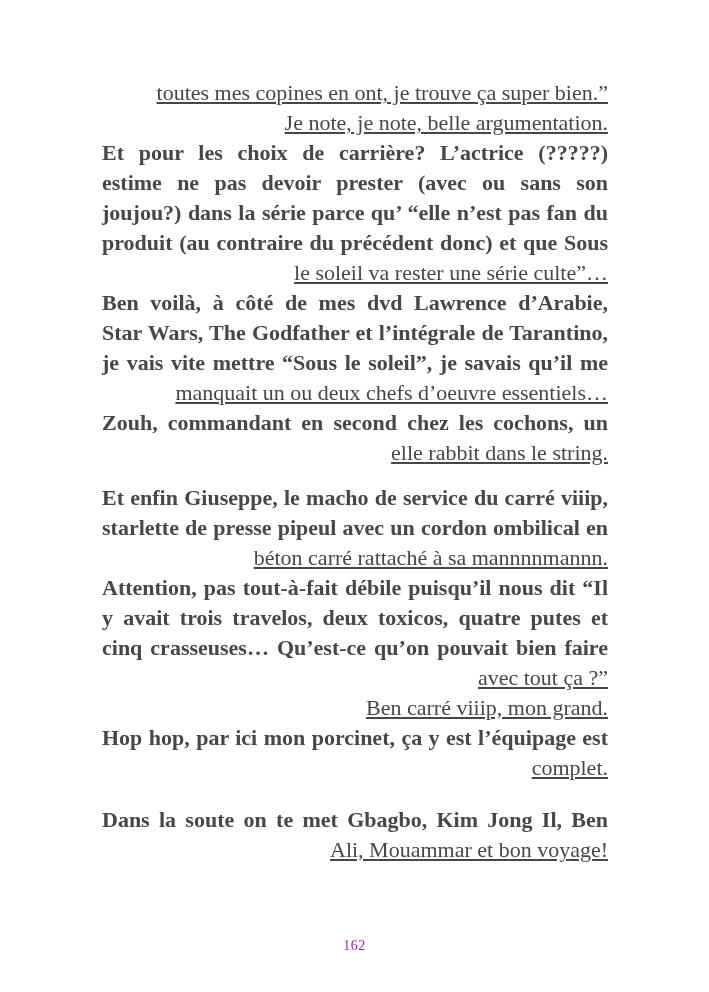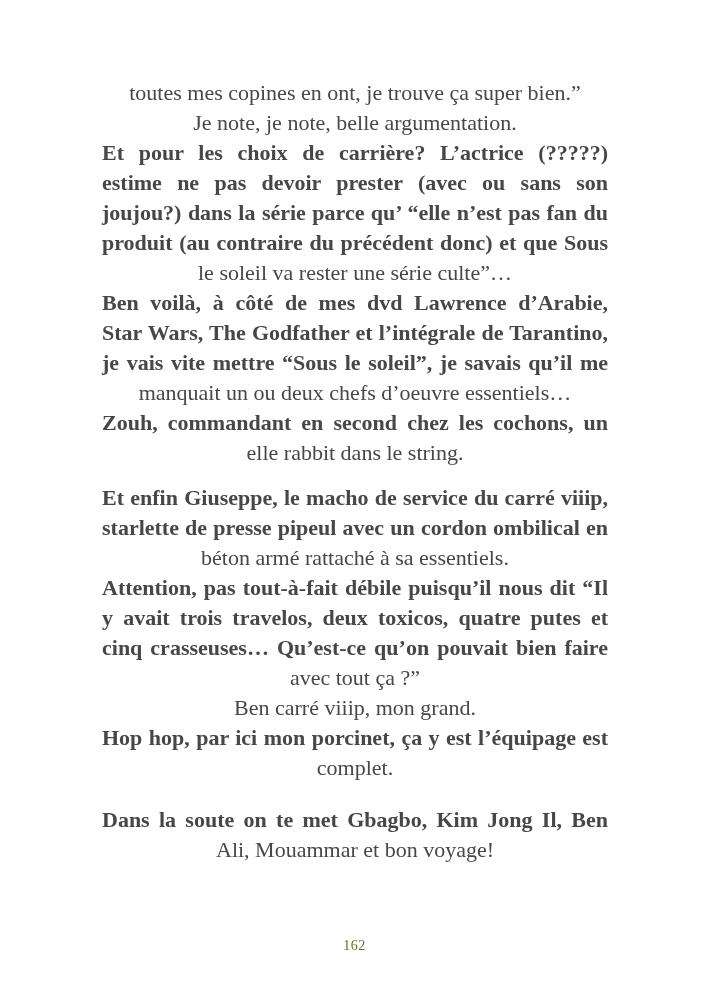--- a/index.html
+++ b/index.html
@@ -32,32 +32,33 @@
   .block:nth-child(2) { margin-top: 15px; }
   .block:nth-child(3) { margin-top: 22px; }
   .paragraph { margin: 0; }
   .line { min-height: 30px; }
   .line.justified {
     text-align: justify;
     text-align-last: justify;
     font-weight: bold;
   }
   .line.last {
-    text-align: center;
+    text-align: right;
     white-space: nowrap;
+    text-decoration: underline;
   }
   .page-number {
     position: absolute;
     top: 936px;
     left: 0;
     width: 709px;
     text-align: center;
     font-size: 14px;
     line-height: 20px;
-    color: #4d7c0f;
+    color: #a21caf;
     letter-spacing: 0.5px;
   }
 </style>
 </head>
 <body>
 
 <div class="book-page">
   <main class="text-area">
       <div class="block">
         <div class="paragraph">
@@ -81,21 +82,21 @@
         </div>
         <div class="paragraph">
           <div class="line justified">Zouh, commandant en second chez les cochons, un</div>
           <div class="line last">elle rabbit dans le string.</div>
         </div>
       </div>
       <div class="block">
         <div class="paragraph">
           <div class="line justified">Et enfin Giuseppe, le macho de service du carré viiip,</div>
           <div class="line justified">starlette de presse pipeul avec un cordon ombilical en</div>
-          <div class="line last">béton armé rattaché à sa essentiels.</div>
+          <div class="line last">béton carré rattaché à sa mannnnmannn.</div>
         </div>
         <div class="paragraph">
           <div class="line justified">Attention, pas tout-à-fait débile puisqu’il nous dit “Il</div>
           <div class="line justified">y avait trois travelos, deux toxicos, quatre putes et</div>
           <div class="line justified">cinq crasseuses… Qu’est-ce qu’on pouvait bien faire</div>
           <div class="line last">avec tout ça ?”</div>
         </div>
         <div class="paragraph">
           <div class="line last">Ben carré viiip, mon grand.</div>
         </div>

